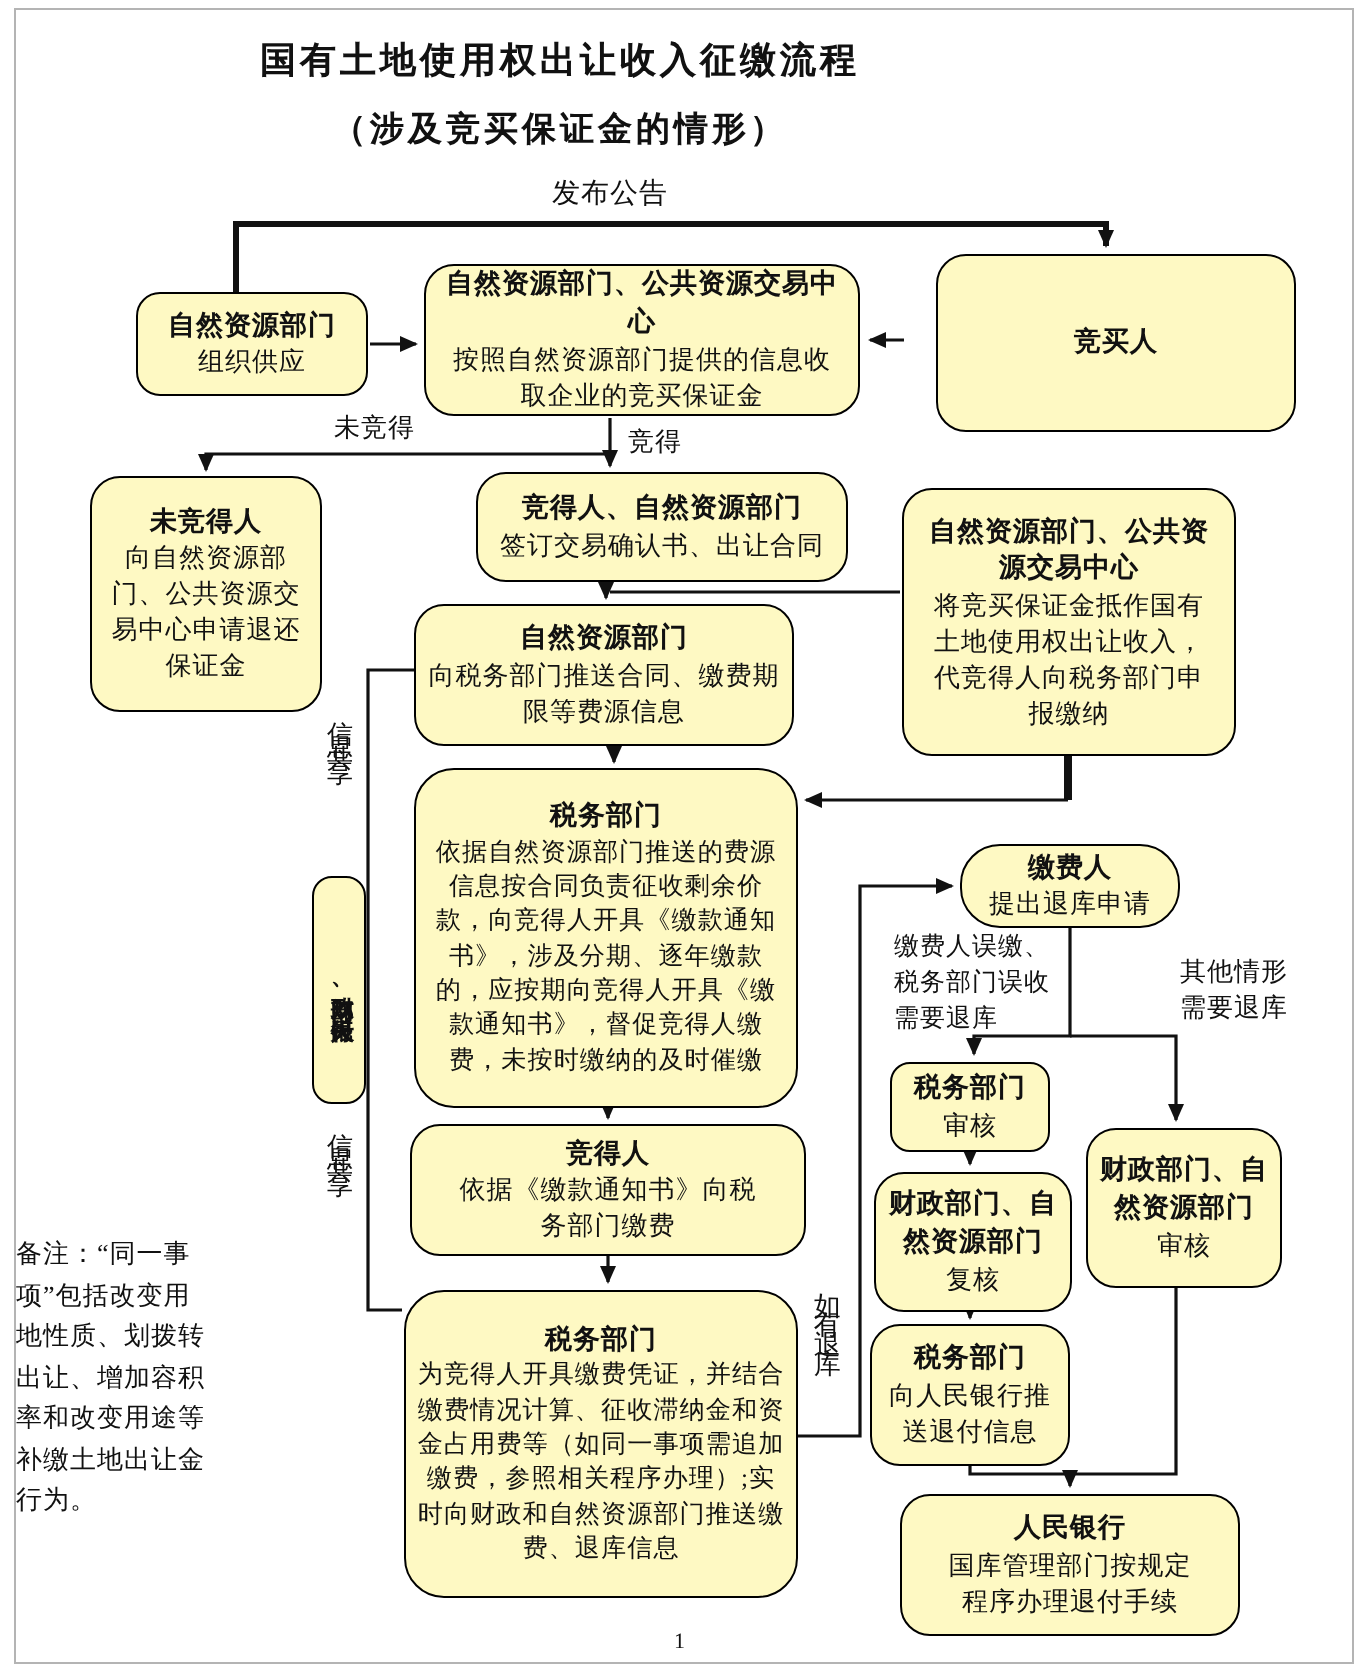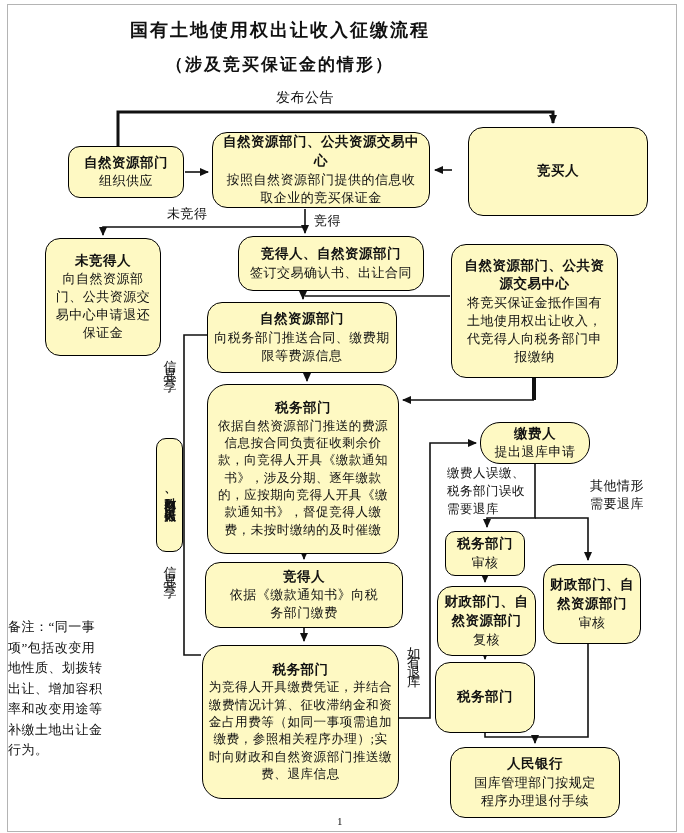--- a/index.html
+++ b/index.html
@@ -141,20 +141,21 @@
     <div class="nb">复核</div>
   </div>
 
   <div class="node" style="left:543px;top:564px;width:98px;height:80px;">
     <div class="nt">财政部门、自然资源部门</div>
     <div class="nb">审核</div>
   </div>
 
   <div class="node" style="left:435px;top:662px;width:100px;height:71px;">
     <div class="nt">税务部门</div>
+    <div class="nb" style="max-width:82px;">向人民银行推送退付信息</div>
   </div>
 
   <div class="node" style="left:450px;top:747px;width:170px;height:71px;">
     <div class="nt">人民银行</div>
     <div class="nb" style="max-width:128px;">国库管理部门按规定程序办理退付手续</div>
   </div>
 
 </div>
 
 </body></html>

